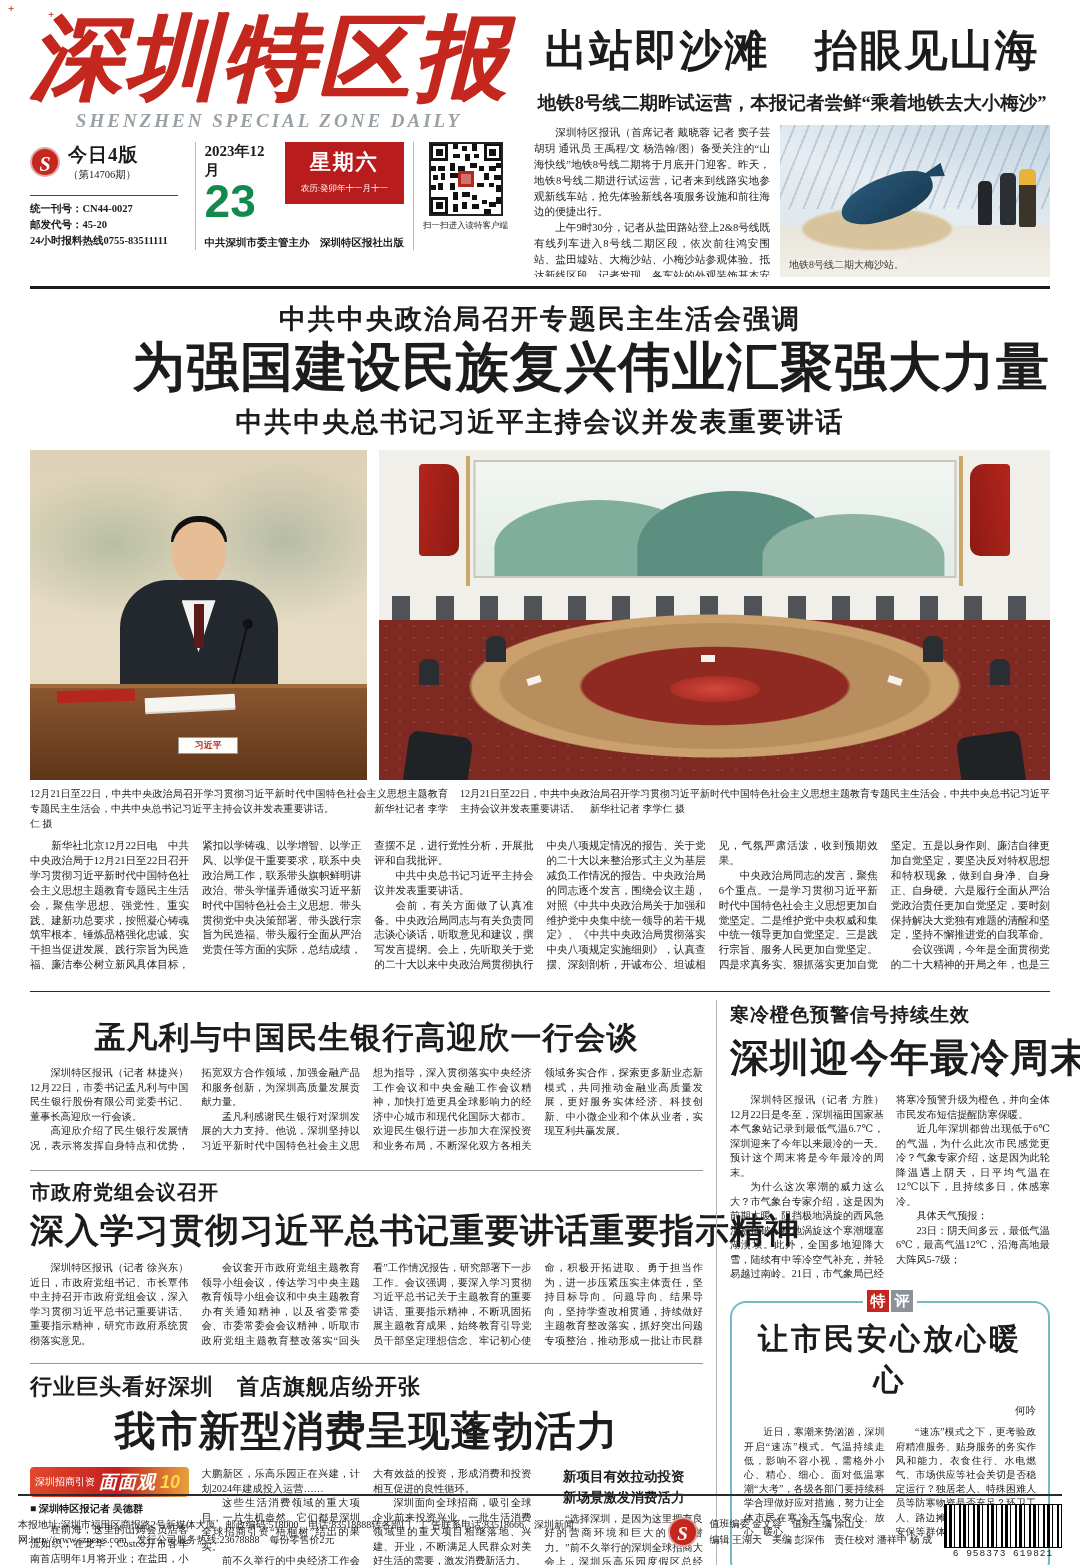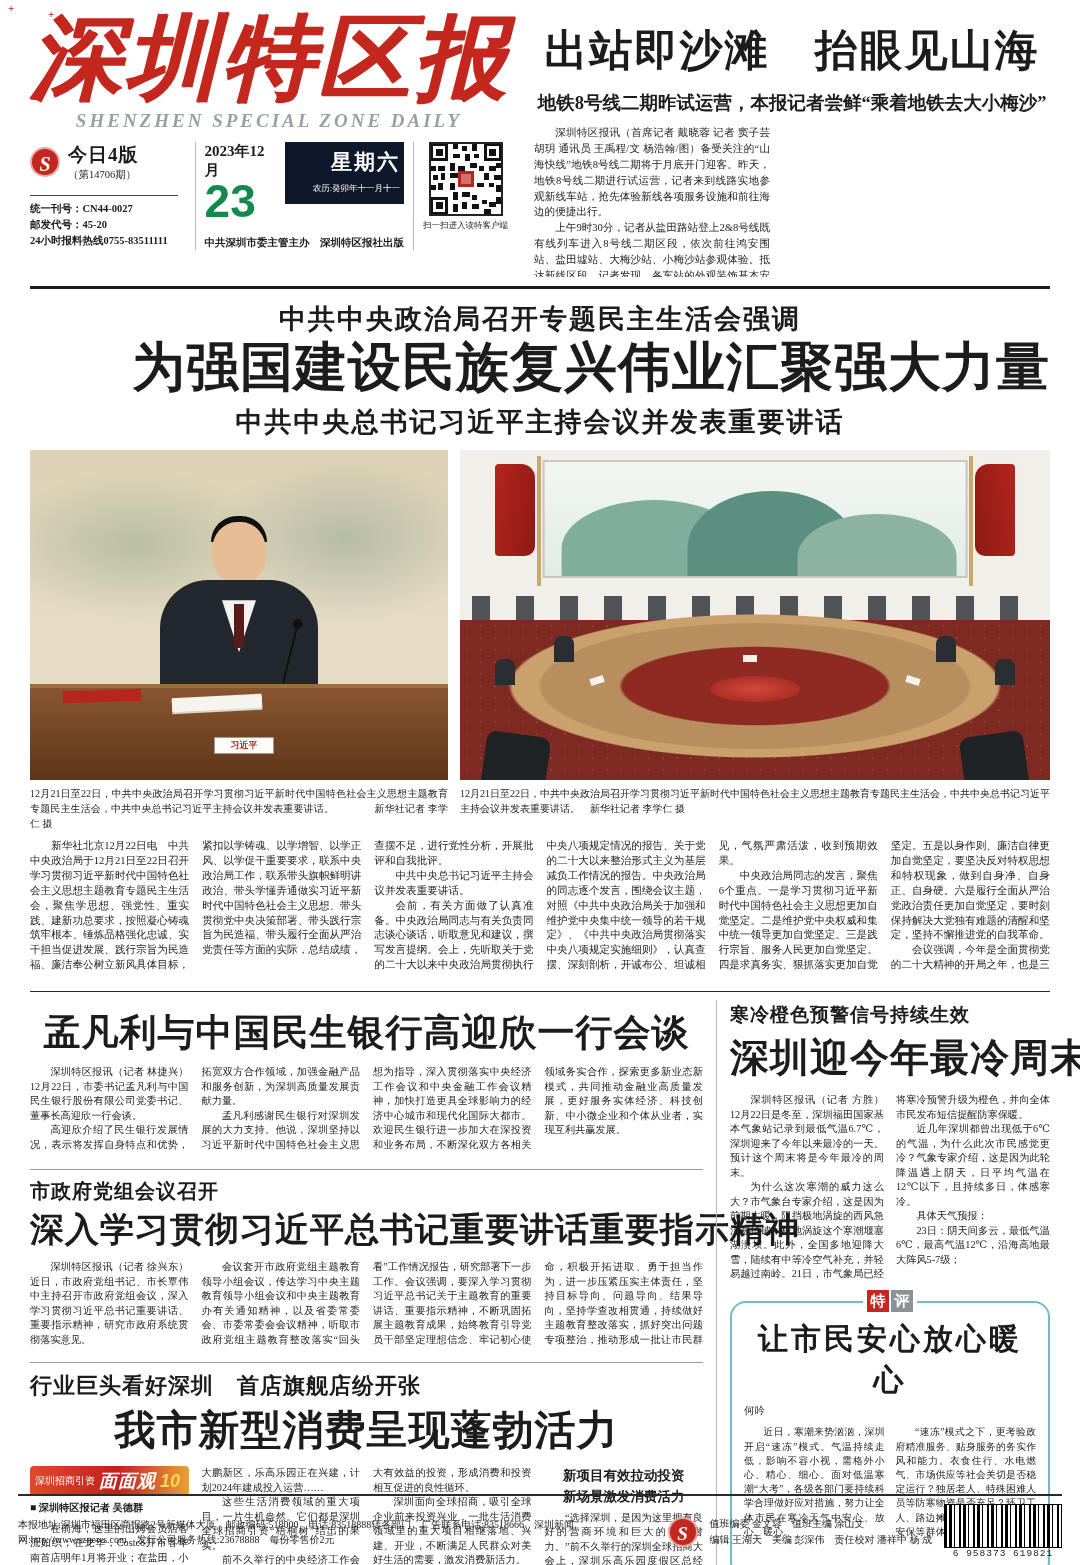--- a/index.html
+++ b/index.html
@@ -21,21 +21,21 @@
   .logo-edition { display:flex; align-items:center; gap:8px; }
   .logo-circle { width:30px; height:30px; border-radius:50%; background:#c3271e; color:#fff; font-weight:900; font-size:20px; line-height:30px; text-align:center; font-style:italic; flex:none; border:2px solid #e4a9a4; }
   .edition { font-size:19px; font-weight:bold; letter-spacing:1px; }
   .issue { font-size:10.5px; }
   .serials { border-top:1.5px solid #444; padding-top:5px; font-size:10.5px; line-height:1.55; font-weight:bold; white-space:nowrap; }
   .vline { width:1px; background:#b9b9b9; margin:0 9px; }
   .info-date { width:208px; display:flex; flex-direction:column; justify-content:space-between; }
   .date-top { display:flex; gap:8px; }
   .date-md { font-size:15px; font-weight:bold; }
   .date-day { font-size:46px; font-weight:900; color:#128a4d; line-height:.95; font-family:"Liberation Sans",sans-serif; }
-  .week-box { background:#0f172a; color:#fff; width:124px; height:62px; padding:6px 4px 4px; text-align:right; }
+  .week-box { background:#b91c1c; color:#fff; width:124px; height:62px; padding:6px 4px 4px; text-align:center; }
   .week-box .wk { font-size:21px; font-weight:bold; letter-spacing:2px; }
   .week-box .lunar { font-size:8.5px; margin-top:7px; white-space:nowrap; }
   .publisher { font-size:10.5px; font-weight:bold; white-space:nowrap; }
   .qr-block { width:86px; text-align:center; }
   .qr-box { width:74px; height:74px; margin:0 auto; border:2px solid #222; background:#fff; position:relative; }
   .qr-caption { font-size:8.5px; margin-top:4px; white-space:nowrap; }
 
   
   .top-story { flex:1; }
   .ts-headline { text-align:center; font-size:43px; font-weight:900; letter-spacing:2px; margin-top:12px; white-space:nowrap; }
@@ -62,21 +62,21 @@
   .ms-subhead { text-align:center; font-size:27px; font-weight:bold; letter-spacing:2px; margin-top:8px; }
   .ms-photos { display:flex; gap:12px; margin-top:10px; height:330px; }
   .ms-captions { display:flex; gap:12px; margin-top:6px; }
   .ms-caption { font-size:10px; line-height:1.5; text-align:justify; }
   .cap-left { width:418px; flex:none; }
   .cap-right { flex:1; }
   .ms-body { margin-top:8px; column-count:6; column-gap:13px; column-fill:auto; height:142px; overflow:hidden; font-size:10.6px; line-height:1.4; text-align:justify; }
   .ms-body p, .col-body p { text-indent:2em; }
 
   
-  .photo-xi { width:418px; flex:none; position:relative; overflow:hidden; background:linear-gradient(#ddd2b6 0%,#e7ddc6 60%,#e2d7bd 100%); }
+  .photo-xi { width:337px; flex:none; position:relative; overflow:hidden; background:linear-gradient(#ddd2b6 0%,#e7ddc6 60%,#e2d7bd 100%); }
   .xi-mural1 { position:absolute; left:-10%; top:6%; width:70%; height:45%; border-radius:50%; background:radial-gradient(closest-side,rgba(150,170,140,.55),transparent); }
   .xi-mural2 { position:absolute; right:-8%; top:2%; width:65%; height:50%; border-radius:50%; background:radial-gradient(closest-side,rgba(130,155,135,.45),transparent); }
   .xi-desk { position:absolute; left:0; right:0; bottom:0; height:96px; background:linear-gradient(#8a5630,#5e3518); border-top:4px solid #a06c3e; }
   .xi-torso { position:absolute; left:50%; bottom:88px; transform:translateX(-50%); width:158px; height:112px; background:#23272e; border-radius:48px 48px 0 0; }
   .xi-shirt { position:absolute; left:50%; bottom:128px; transform:translateX(-50%); width:34px; height:52px; background:#f2f2f0; clip-path:polygon(0 0,100% 0,50% 100%); }
   .xi-tie { position:absolute; left:50%; bottom:132px; transform:translateX(-50%); width:10px; height:44px; background:#5a1a1a; }
   .xi-head { position:absolute; left:50%; bottom:196px; transform:translateX(-50%); width:54px; height:62px; border-radius:46%; background:#e6bd94; }
   .xi-hair { position:absolute; left:50%; bottom:238px; transform:translateX(-50%); width:56px; height:26px; border-radius:28px 28px 0 0; background:#111; }
   .xi-papers { position:absolute; left:34%; bottom:70px; width:90px; height:14px; background:#f5f4ef; transform:rotate(-3deg); box-shadow:0 2px 0 #d9d6cc; }
   .xi-folder { position:absolute; left:8%; bottom:78px; width:78px; height:12px; background:#b5261f; transform:rotate(-2deg); }
@@ -103,21 +103,21 @@
   
   .mid { display:flex; gap:13px; padding:0 30px; margin-top:8px; }
   .mid-left { flex:1; min-width:0; }
   .mid-vline { width:1px; background:#b5b5b5; flex:none; }
   .mid-right { width:320px; flex:none; }
   .sec-kicker { text-align:left; font-weight:bold; letter-spacing:1px; }
   .sec-headline { text-align:center; font-weight:900; letter-spacing:1px; white-space:nowrap; }
   .col-body { column-fill:auto; overflow:hidden; text-align:justify; }
   .hr-gray { border-top:1px solid #9a9a9a; margin:8px 0; }
 
-  .bank-headline { font-size:37px; margin-top:8px; }
+  .bank-headline { font-size:31px; margin-top:17px; }
   .bank-body { margin-top:7px; column-count:4; column-gap:13px; height:96px; font-size:10.2px; line-height:1.42; }
 
   .gov-kicker { font-size:20px; }
   .gov-headline { font-size:34px; margin-top:2px; }
   .gov-body { margin-top:7px; column-count:4; column-gap:13px; height:94px; font-size:10.2px; line-height:1.42; }
 
   .cons-kicker { font-size:22px; }
   .cons-headline { font-size:41px; margin-top:2px; }
   .cons-body { margin-top:8px; column-count:4; column-gap:13px; height:118px; font-size:10.2px; line-height:1.42; }
   .badge-mmg { break-inside:avoid; width:100%; height:30px; border-radius:4px; background:linear-gradient(90deg,#e2492b,#c21f1f 55%,#e8a13c); color:#fff; display:flex; align-items:center; padding:0 5px; gap:4px; margin-bottom:5px; }
@@ -129,21 +129,21 @@
 
   .wx-kicker { font-size:19px; margin-top:2px; }
   .wx-headline { font-size:39px; margin-top:3px; }
   .wx-body { margin-top:8px; column-count:2; column-gap:12px; height:194px; font-size:10.2px; line-height:1.42; }
 
   .commentary { margin-top:14px; border:2.5px solid #74b9c4; border-radius:16px; position:relative; padding:16px 12px 8px; }
   .cmt-badge { position:absolute; top:-13px; left:50%; transform:translateX(-50%); display:flex; background:#fff; padding:0 4px; }
   .cmt-b1 { width:22px; height:22px; background:#c3271e; color:#fff; font-size:15px; font-weight:bold; text-align:center; line-height:22px; }
   .cmt-b2 { width:22px; height:22px; background:#8d9298; color:#fff; font-size:15px; font-weight:bold; text-align:center; line-height:22px; margin-left:2px; }
   .cmt-headline { text-align:center; font-size:30px; font-weight:900; letter-spacing:3px; }
-  .cmt-author { text-align:left; font-size:10.5px; margin-top:3px; }
+  .cmt-author { text-align:right; font-size:10.5px; margin-top:3px; }
   .cmt-body { margin-top:7px; column-count:2; column-gap:11px; height:142px; font-size:9.8px; line-height:1.45; }
 
   
   .footer { position:absolute; left:18px; right:18px; bottom:6px; border-top:2px solid #2a2a2a; padding-top:8px; display:flex; align-items:center; gap:12px; }
   .ft-address { flex:1; font-size:10px; line-height:1.5; }
   .ft-logo { width:30px; height:30px; border-radius:50%; background:#c3271e; color:#fff; font-weight:900; font-style:italic; font-size:19px; line-height:30px; text-align:center; flex:none; border:2px solid #e0a59f; }
   .ft-duty { font-size:10px; line-height:1.6; white-space:nowrap; }
   .ft-barcode { flex:none; width:118px; text-align:center; }
   .ft-bars { height:44px; background:repeating-linear-gradient(90deg,#000 0 2px,#fff 2px 4px,#000 4px 7px,#fff 7px 9px,#000 9px 10px,#fff 10px 14px); border:1px solid #000; }
   .ft-num { font-size:9.5px; letter-spacing:1px; font-family:"Liberation Mono",monospace; }
@@ -206,20 +206,30 @@
       </div>
     </div>
 
     <div class="top-story">
       <div class="ts-headline hei">出站即沙滩　抬眼见山海</div>
       <div class="ts-subhead">地铁8号线二期昨试运营，本报记者尝鲜“乘着地铁去大小梅沙”</div>
       <div class="ts-row">
         <div class="ts-text">
           <p>深圳特区报讯（首席记者 戴晓蓉 记者 窦子芸 胡玥 通讯员 王禹程/文 杨浩翰/图）备受关注的“山海快线”地铁8号线二期将于月底开门迎客。昨天，地铁8号线二期进行试运营，记者来到线路实地参观新线车站，抢先体验新线各项服务设施和前往海边的便捷出行。</p>
           <p>上午9时30分，记者从盐田路站登上2&amp;8号线既有线列车进入8号线二期区段，依次前往鸿安围站、盐田墟站、大梅沙站、小梅沙站参观体验。抵达新线区段，记者发现，各车站的外观装饰基本安装完毕，自动购票机、闸机、公共洗手间、母婴室、导向标识、垂直电梯等便民服务设施一应俱全，正在做开通前最后的准备工作。（下转A2版）</p>
+        </div>
+        <div class="photo-metro">
+          <div class="metro-ceiling"></div>
+          <div class="metro-floor"></div>
+          <div class="metro-sand"></div>
+          <div class="metro-whale"></div>
+          <div class="person" style="right:34px;top:48px;width:16px;height:52px;background:#2b2f33;"></div>
+          <div class="person" style="right:14px;top:44px;width:17px;height:58px;background:#3a3429;border-top:16px solid #e8b33a;"></div>
+          <div class="person" style="right:58px;top:56px;width:14px;height:44px;background:#23272b;"></div>
+          <div class="metro-caption">地铁8号线二期大梅沙站。</div>
         </div>
       </div>
     </div>
   </div>
 
   <div class="rule-thick"></div>
 
   <section class="main-story">
     <div class="ms-kicker">中共中央政治局召开专题民主生活会强调</div>
     <div class="ms-h2 hei">为强国建设民族复兴伟业汇聚强大力量</div>

